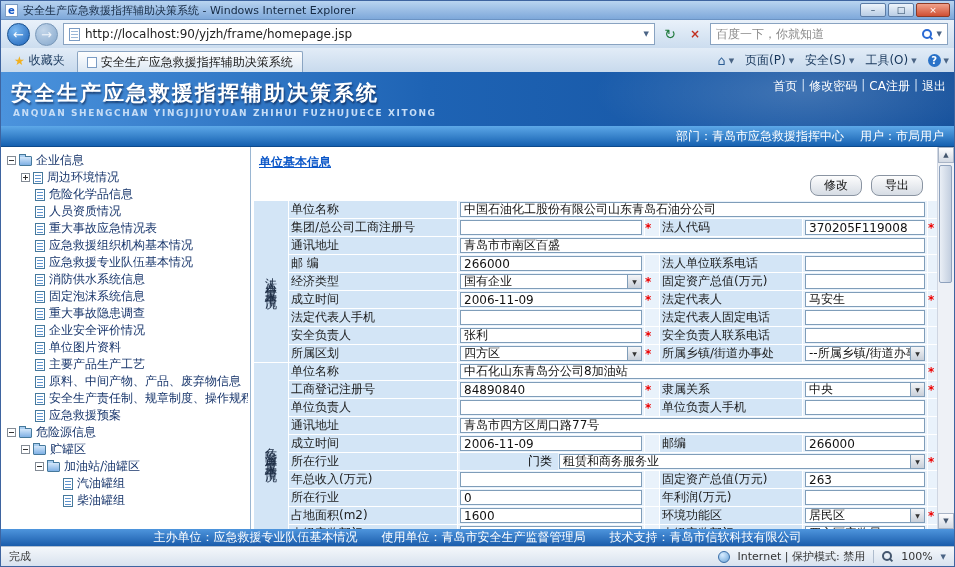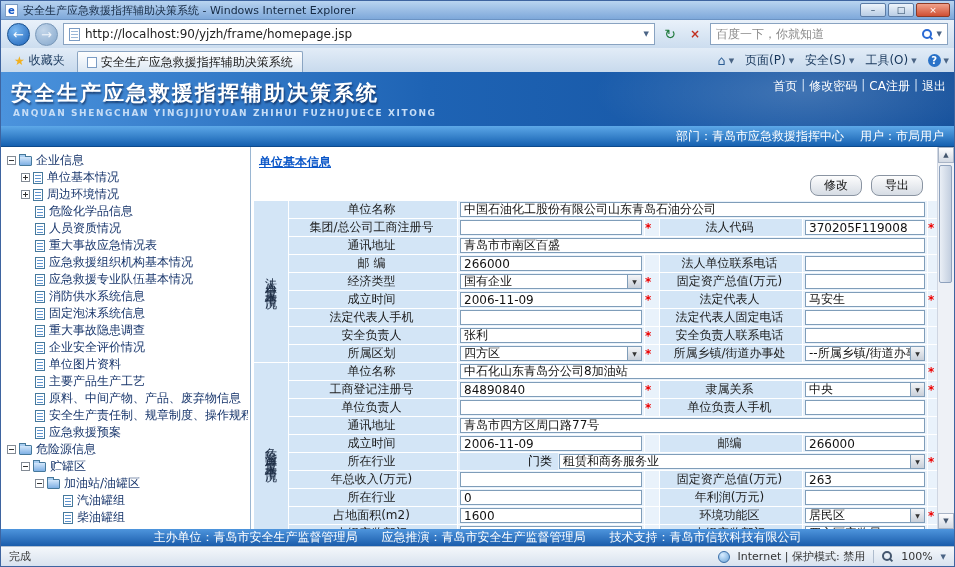--- a/index.html
+++ b/index.html
@@ -96,21 +96,21 @@
 
   .content{flex:1;min-width:0;display:flex;flex-direction:column;background:#fff;overflow:hidden}
   .content-top{padding:7px 8px 0}
   .section-title{color:#0a56c8;font-weight:bold;text-decoration:underline}
   .content-btns{display:flex;justify-content:flex-end;gap:9px;padding:4px 14px 4px}
   .btn{padding:1px 13px;font-size:12px;color:#111;background:linear-gradient(#fdfdfd,#d6dce4);
     border:1px solid #8a94a2;border-radius:8px;cursor:pointer}
   .form-wrap{flex:1;overflow:hidden;padding-left:2px}
   table.form{border-collapse:separate;border-spacing:1px;table-layout:fixed;width:682px;background:#fff}
   td{height:17px;font-size:12px;overflow:hidden;white-space:nowrap;padding:0 2px}
-  td.lab{background:#d3e5f6;text-align:center;color:#1c1c1c;padding-right:5px}
+  td.lab{background:#d3e5f6;text-align:left;color:#1c1c1c;padding-right:5px}
   td.fcell{background:#e9f2fb;padding:0 2px}
   td.scell{background:#e9f2fb;color:#e00;font-weight:bold;text-align:left;padding:0}
   td.vcell{background:#d3e5f6;text-align:center;vertical-align:middle}
   .vtext{writing-mode:vertical-lr;text-orientation:upright;letter-spacing:3px;color:#1c2c44;display:inline-block;line-height:1}
   input.txt{width:100%;height:15px;border:1px solid #7f9db9;background:#fff;font:inherit;padding:0 3px;color:#111}
   .selectbox{display:flex;align-items:center;width:100%;height:15px;border:1px solid #7f9db9;background:#fff}
   .selectbox .val{flex:1;padding:0 3px;overflow:hidden;white-space:nowrap;color:#111}
   .selectbox .arrow{width:14px;height:13px;flex:0 0 auto;display:flex;align-items:center;justify-content:center;
     font-size:6px;color:#333;background:linear-gradient(#f4f5f7,#c9d0da);border-left:1px solid #7f9db9}
   .ind-wrap{display:flex;align-items:center;gap:1px}
@@ -225,25 +225,20 @@
   <div class="main">
     <div class="sidebar">
         <div class="tree-item" style="padding-left:4px">
           <span class="tbox minus"></span>
           <span class="ticon folder"></span>
           <span>企业信息</span>
         </div>
         <div class="tree-item" style="padding-left:18px">
           <span class="tbox plus"></span>
           <span class="ticon doc"></span>
-          <span>单位基本情况</span>
-        </div>
-        <div class="tree-item" style="padding-left:18px">
-          <span class="tbox plus"></span>
-          <span class="ticon doc"></span>
           <span>周边环境情况</span>
         </div>
         <div class="tree-item" style="padding-left:18px">
           <span class="tspacer"></span>
           <span class="ticon doc"></span>
           <span>危险化学品信息</span>
         </div>
         <div class="tree-item" style="padding-left:18px">
           <span class="tspacer"></span>
           <span class="ticon doc"></span>
@@ -535,21 +530,21 @@
 
     <div class="scrollbar">
       <span class="sb-btn">▲</span>
       <span class="sb-track">
         <span class="sb-thumb"></span>
       </span>
       <span class="sb-btn">▼</span>
     </div>
   </div>
 
-  <div class="footer">主办单位：青岛市安全生产监督管理局　　应急推演：青岛市安全生产监督管理局　　技术支持：青岛市信软科技有限公司</div>
+  <div class="footer">主办单位：应急救援专业队伍基本情况　　使用单位：青岛市安全生产监督管理局　　技术支持：青岛市信软科技有限公司</div>
 
   <div class="statusbar">
     <span>完成</span>
     <span class="status-right">
       <span class="globe-icon"></span>
       <span>Internet | 保护模式: 禁用</span>
       <span class="sdiv"></span>
       <span class="mag dark"></span>
       <span>100%</span>
       <span class="caret">▼</span>

